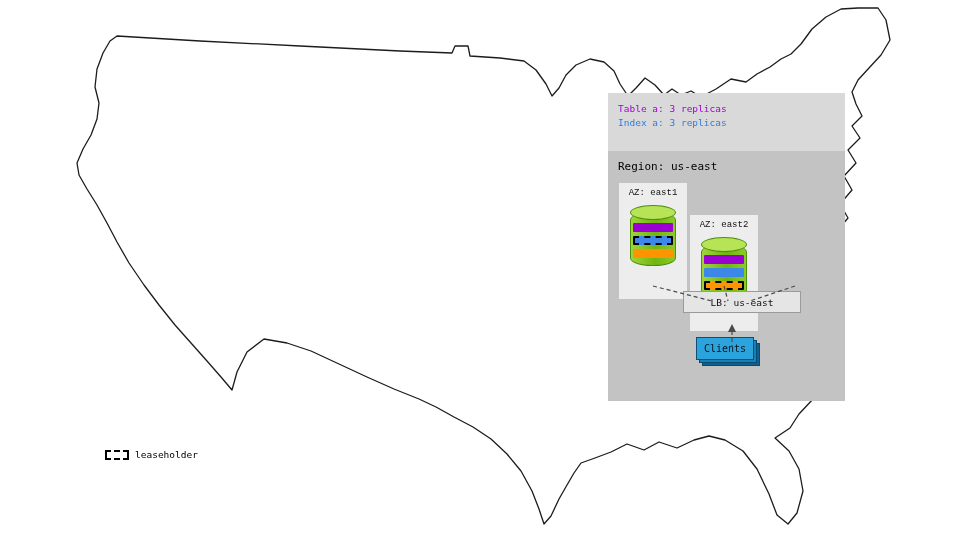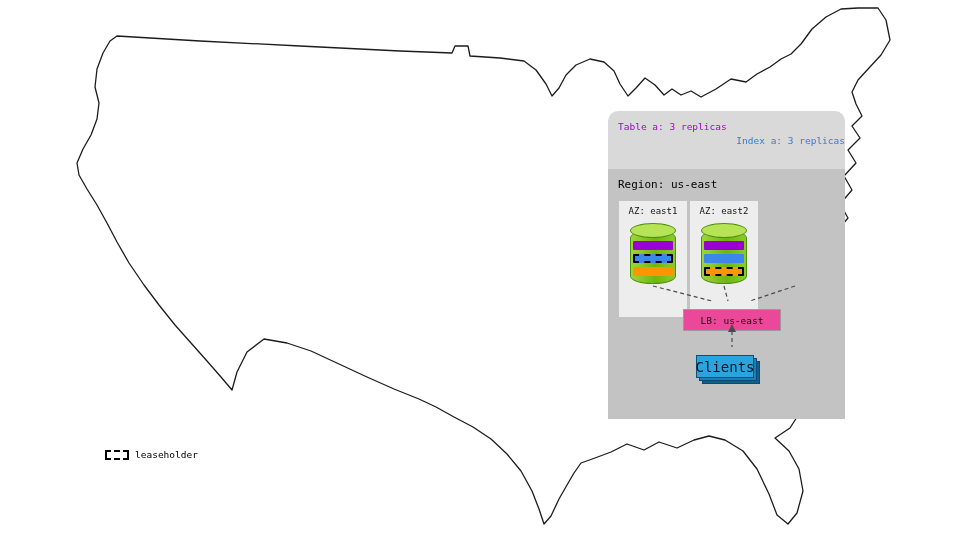--- a/index.html
+++ b/index.html
@@ -4,36 +4,36 @@
 <style>
   html,body { margin:0; padding:0; background:#fff; }
   .canvas {
     position:relative; width:960px; height:540px; background:#ffffff;
     overflow:hidden; font-family:"DejaVu Sans Mono", monospace; color:#111;
   }
   #map-svg { position:absolute; left:0; top:0; z-index:1; }
 
   
   .panel {
-    position:absolute; left:608px; top:111px; width:237px; height:308px;
-    background:#d9d9d9; z-index:3;border-radius:10px;
+    position:absolute; left:608px; top:93px; width:237px; height:308px;
+    background:#d9d9d9; z-index:3;
   }
   .legend { padding:9px 0 0 10px; }
   .legend-item { font-size:9.5px; line-height:14px; white-space:nowrap; }
 
   .region {
     position:absolute; left:0; top:58px; width:237px; height:250px;
     background:#c3c3c3;
   }
   .region-label { font-size:11px; color:#000; padding:9px 12px 0 10px; }
 
   .az {
-    position:absolute; top:32px; width:68px; height:116px; background:#ededed;
+    position:absolute; top:32px; width:68px; height:116px; background:#ededed;font-family:Liberation Mono, monospace;
   }
-  .az-1 { left:11px; } .az-2 { left:82px; } .az-3 { left:153px; }
+  .az-1 { left:11px; } .az-2 { left:82px;margin-top:32px; } .az-3 { left:153px; }
   .az-label { font-size:9px; text-align:center; padding-top:5px; }
 
   .cylinder { position:absolute; left:11px; top:22px; width:46px; height:62px; }
   .cyl-body {
     position:absolute; left:0; top:7px; width:44px; height:52px;
     background:linear-gradient(90deg,#9ed63a,#6fb512 55%,#8bcb29);
     border:1px solid #4e8f0e; border-radius:22px / 8px;
   }
   .cyl-top {
     position:absolute; left:0; top:0; width:44px; height:13px;
@@ -41,34 +41,34 @@
   }
 
   .bar {
     position:absolute; left:14px; width:40px; height:9px; z-index:2;
     box-sizing:border-box; border-radius:1px;
   }
   .bar.lease { border:2px dashed #000; }
   .bar-1 { top:40px; } .bar-2 { top:53px; } .bar-3 { top:66px; }
 
   .lb-box {
-    position:absolute; left:75px; top:140px; width:98px; height:22px;
-    background:#ec4899; border:1px solid #9a9a9a; box-sizing:border-box;
+    position:absolute; left:75px; top:140px; width:118px; height:22px;
+    background:#e5e5e5; border:1px solid #9a9a9a; box-sizing:border-box;
     display:flex; align-items:center; justify-content:center; font-size:9.5px;
   }
 
   .clients { position:absolute; left:88px; top:186px; width:66px; height:30px; }
   .client-layer { position:absolute; width:58px; height:23px; box-sizing:border-box; }
   .client-l2 { left:6px; top:6px; background:#0f5f8f; border:1px solid #0a4a70; }
   .client-l1 { left:3px; top:3px; background:#1a7fb5; border:1px solid #0a4a70; }
   .client-main {
     position:absolute; left:0; top:0; width:58px; height:23px; box-sizing:border-box;
     background:#2ba3dc; border:1px solid #0d4f75;
     display:flex; align-items:center; justify-content:center;
-    font-size:14px; color:#001522;
+    font-size:10px; color:#001522;
   }
 
   #connector-svg { position:absolute; left:0; top:0; z-index:4; pointer-events:none; }
 
   
   .map-key {
     position:absolute; left:105px; top:449px; z-index:2;
     display:flex; align-items:center; gap:6px;
   }
   .key-swatch {
@@ -106,21 +106,21 @@
 
   <div class="map-key">
     <span class="key-swatch"></span>
     <span class="key-label">leaseholder</span>
   </div>
 
   <div class="panel">
 
     <div class="legend">
       <div class="legend-item" style="color: rgb(163, 0, 217);">Table a: 3 replicas</div>
-      <div class="legend-item" style="color: rgb(47, 124, 224); text-align: right;">Index a: 3 replicas</div>
+      <div class="legend-item" style="color: rgb(47, 124, 224);">Index a: 3 replicas</div>
     </div>
 
     <div class="region">
       <div class="region-label">Region: us-east</div>
 
       <div class="az az-1">
         <div class="az-label">AZ: east1</div>
         <div class="cylinder">
           <div class="cyl-body"></div>
           <div class="cyl-top"></div>

